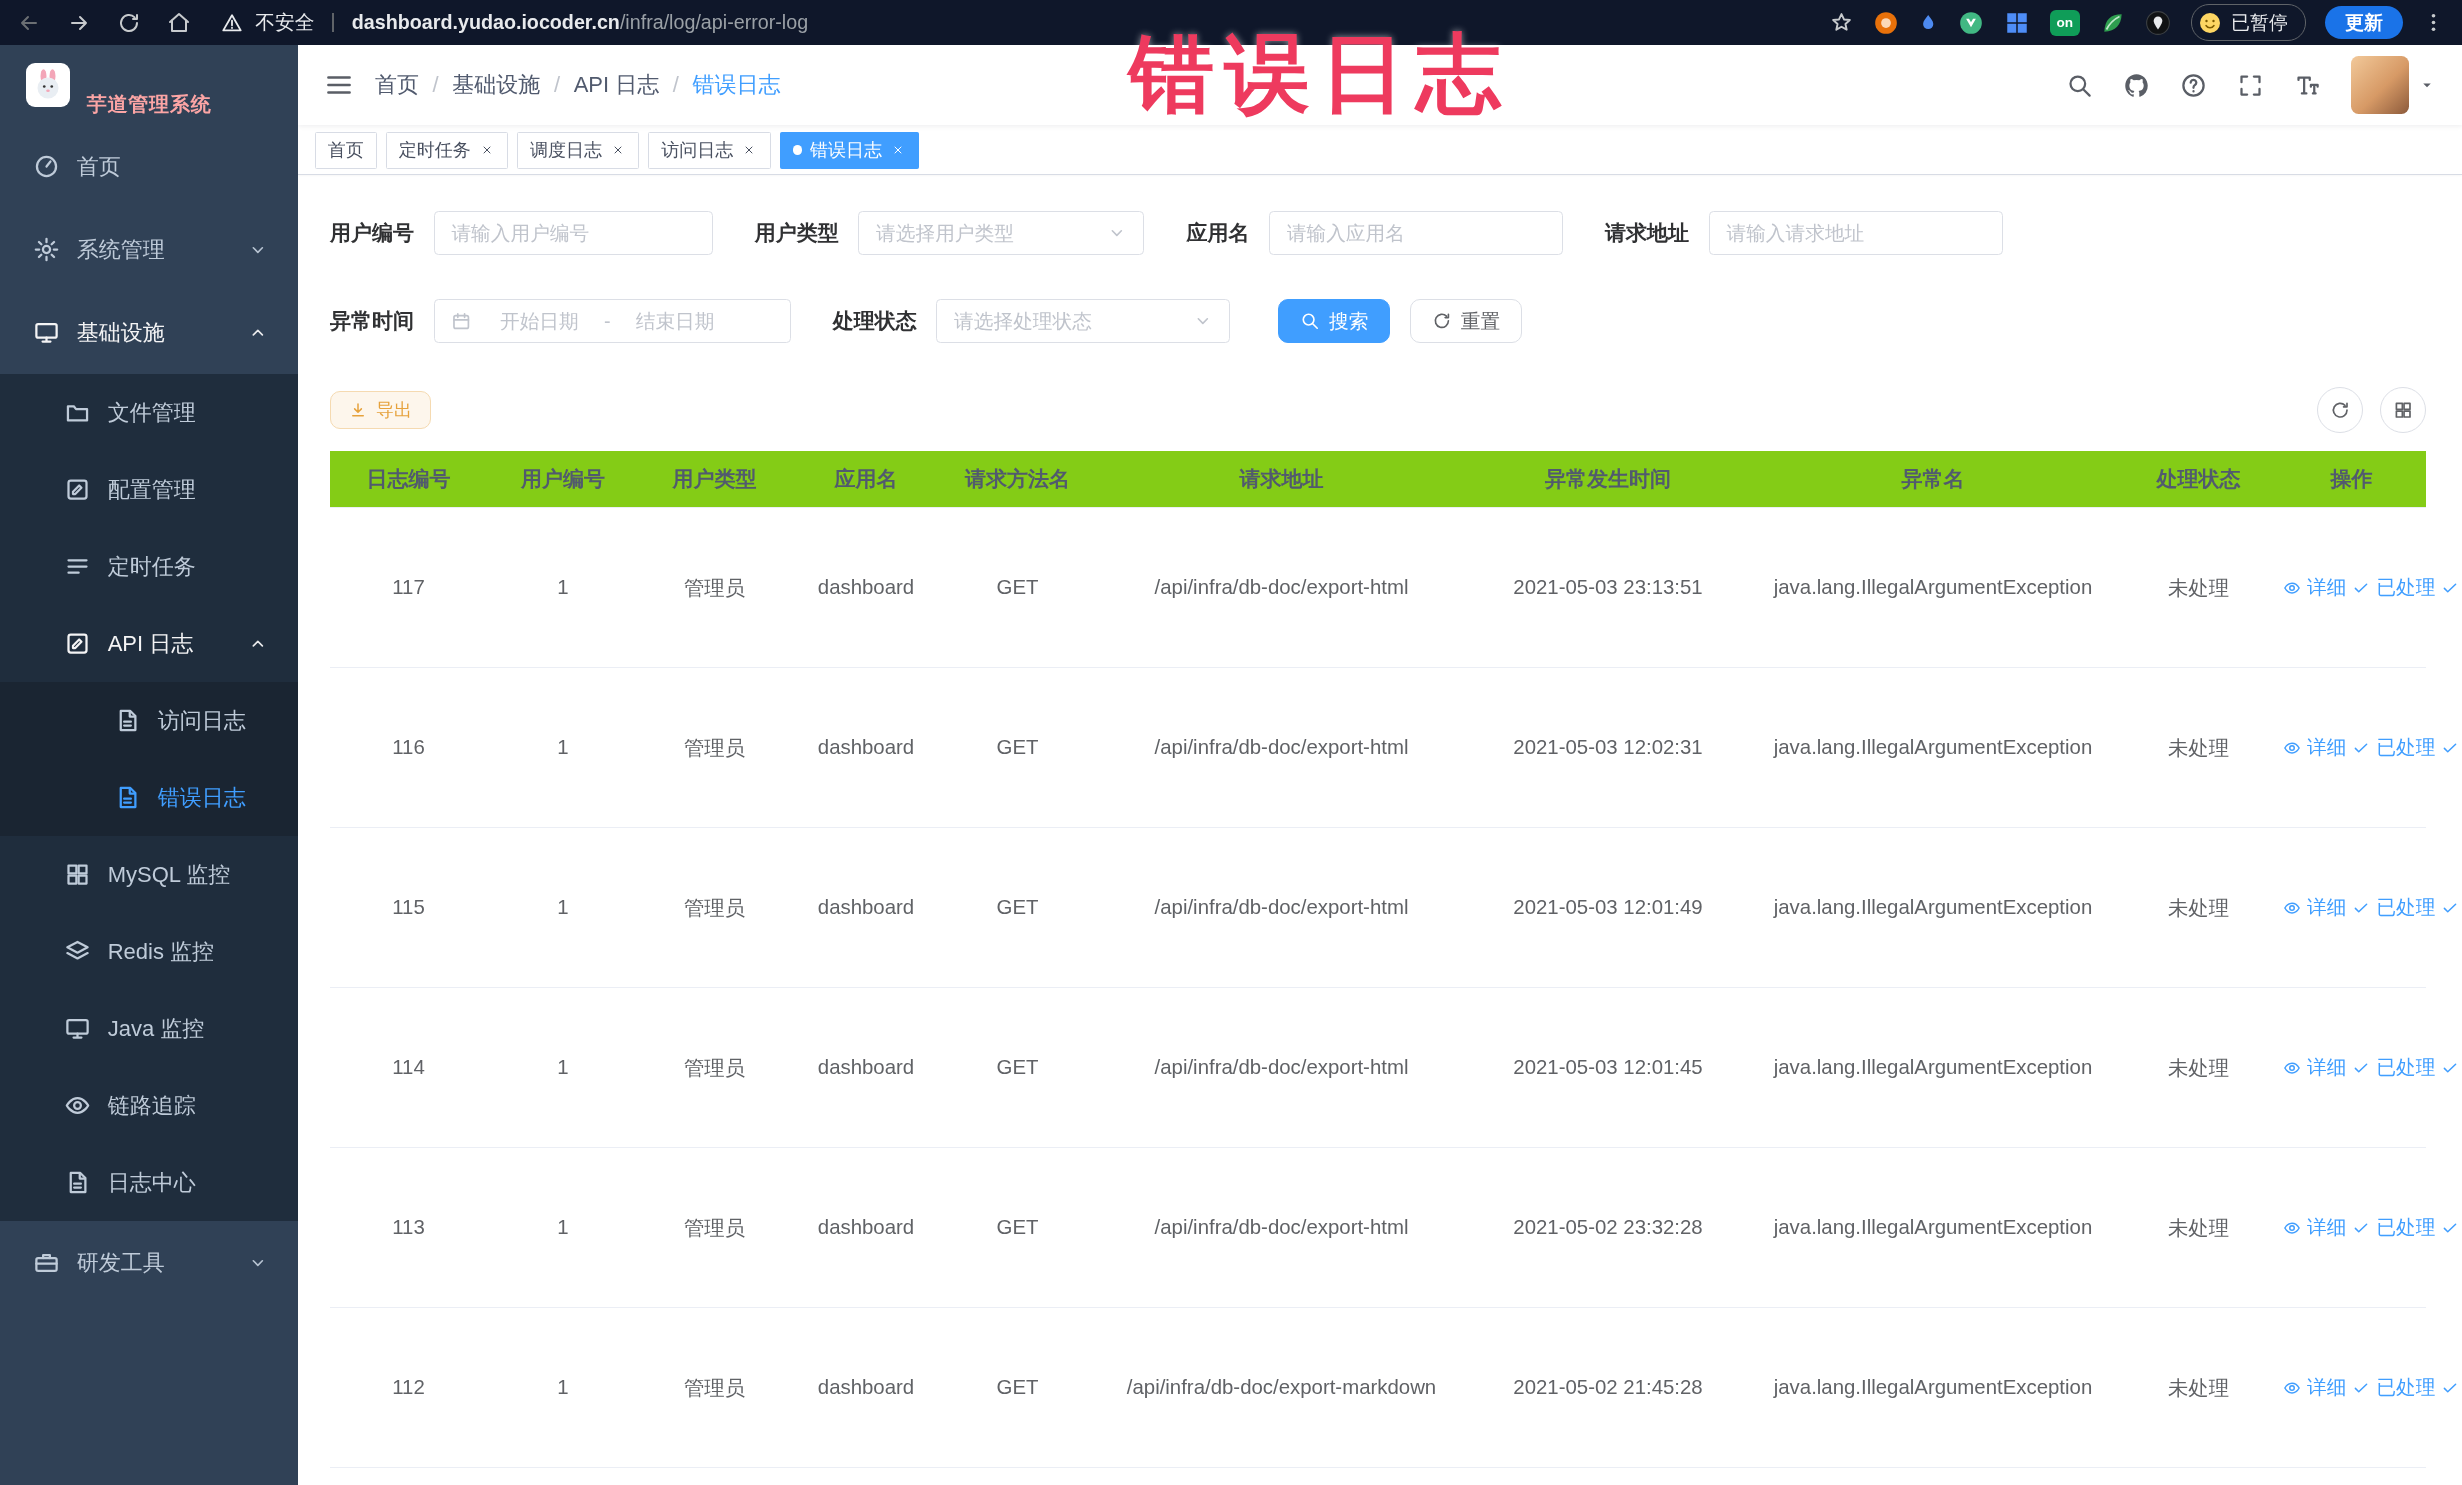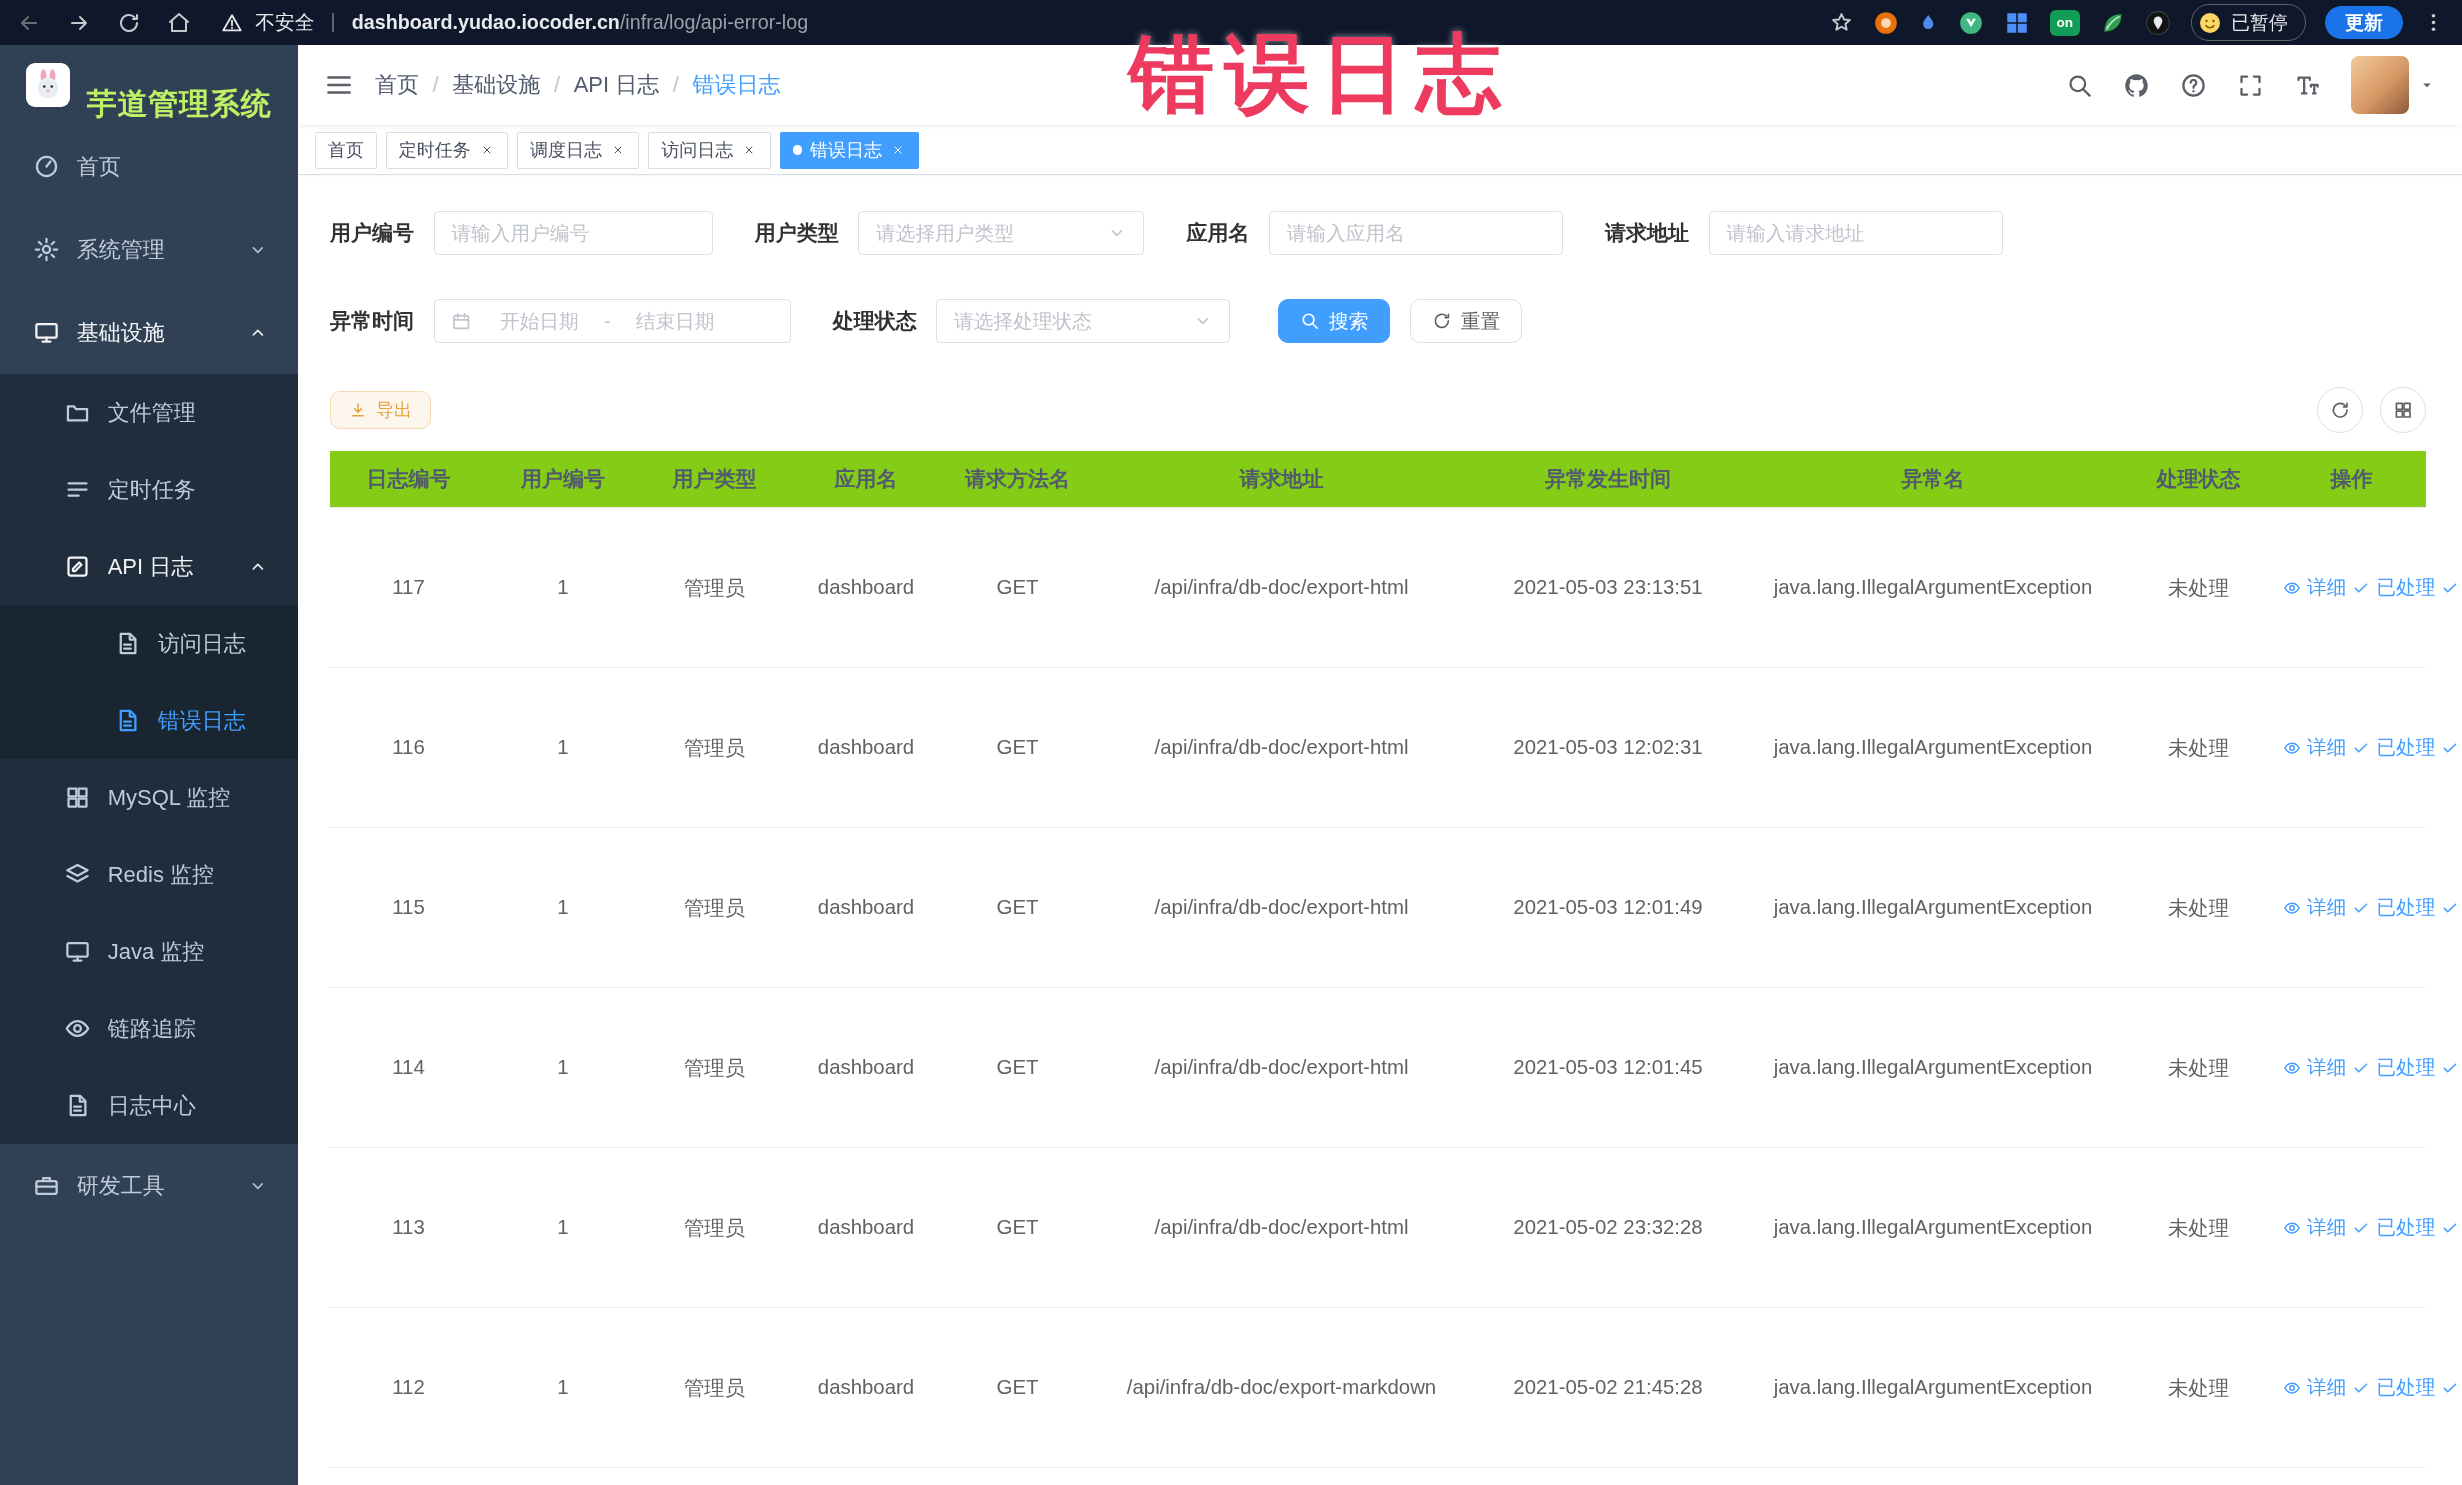--- a/index.html
+++ b/index.html
@@ -37,21 +37,21 @@
   .update-btn{height:33px;padding:0 19.7px;border-radius:16.7px;background:#1a73e8;color:#fff;font-size:19px;
               font-weight:700;display:flex;align-items:center;cursor:pointer;white-space:nowrap;}
   .kebab{width:23px;height:23px;color:#c7cacd;cursor:pointer;}
 
   
   .sidebar{position:absolute;left:0;top:45px;bottom:0;width:298px;background:#304156;z-index:4;}
   .logo{height:80px;display:flex;align-items:center;gap:16.7px;padding:0 26px;cursor:pointer;}
   .logo-img{width:44px;height:44px;border-radius:9px;background:#fff;flex:none;display:flex;
             align-items:center;justify-content:center;overflow:hidden;}
   .logo-img svg{width:36px;height:36px;display:block;}
-  .logo-title{color:#bef264;font-size:30px;font-weight:700;letter-spacing:0.8px;white-space:nowrap;margin-top:38px;}
+  .logo-title{color:#fca5a5;font-size:20px;font-weight:700;letter-spacing:0.8px;white-space:nowrap;margin-top:38px;}
   .menu-item{display:flex;align-items:center;color:#bfcbd9;font-size:22px;cursor:pointer;}
   .menu-item.level1{height:83px;padding:0 30px 0 33px;background:#304156;}
   .menu-item.level2{height:77px;padding:0 30px 0 64px;background:#1f2d3d;}
   .menu-item.level3{height:77px;padding:0 30px 0 114px;background:#1a2532;}
   .menu-item.expanded{color:#f4f4f5;}
   .menu-item.active{color:#409eff;}
   .mi-icon{width:27px;height:27px;margin-right:16.7px;flex:none;}
   .mi-label{flex:1;white-space:nowrap;}
   .mi-arrow{width:19.7px;height:19.7px;flex:none;opacity:.95;}
 
@@ -408,20 +408,28 @@
           <span class="mi-icon">
             <svg class="ic" viewBox="0 0 36 36" width="27" height="27">
               <use href="#i-folder"></use>
             </svg>
           </span>
           <span class="mi-label">文件管理</span>
         </div>
         <div class="menu-item level2">
           <span class="mi-icon">
             <svg class="ic" viewBox="0 0 36 36" width="27" height="27">
+              <use href="#i-edit"></use>
+            </svg>
+          </span>
+          <span class="mi-label">配置管理</span>
+        </div>
+        <div class="menu-item level2">
+          <span class="mi-icon">
+            <svg class="ic" viewBox="0 0 36 36" width="27" height="27">
               <use href="#i-list"></use>
             </svg>
           </span>
           <span class="mi-label">定时任务</span>
         </div>
         <div class="menu-item level2 expanded">
           <span class="mi-icon">
             <svg class="ic" viewBox="0 0 36 36" width="27" height="27">
               <use href="#i-edit"></use>
             </svg>

